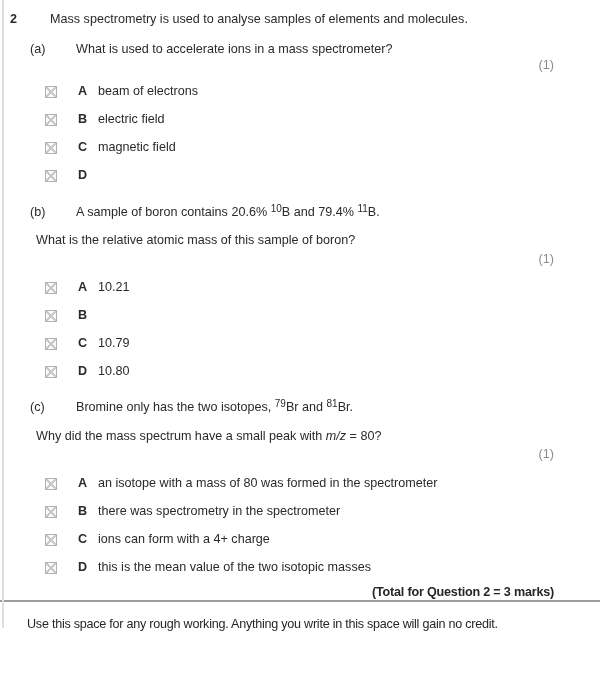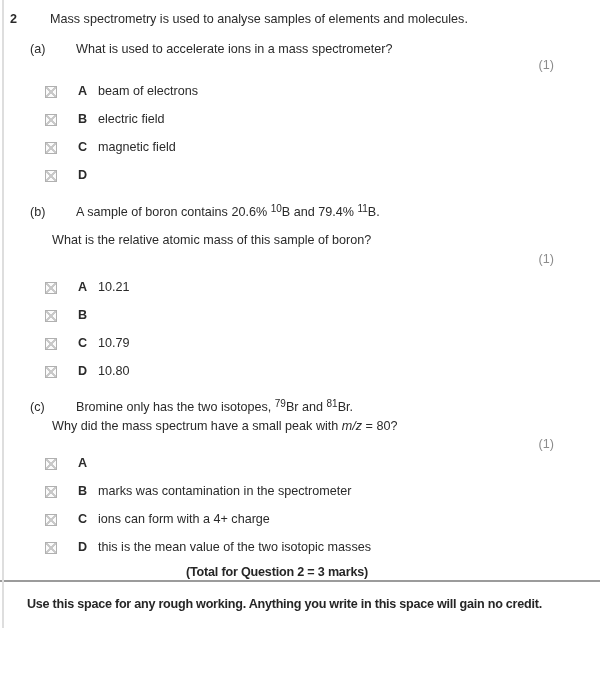--- a/index.html
+++ b/index.html
@@ -22,21 +22,21 @@
     width: 2px; height: 628px;
     background: #dedede;
   }
   .q-head { display: flex; padding-left: 10px; }
   .qnum { width: 20px; flex: none; font-weight: bold; }
   .stem { flex: 1; margin-left: 20px; }
 
   .part-head { display: flex; padding-left: 30px; }
   .plabel { width: 22px; flex: none; }
   .ptext { flex: 1; margin-left: 24px; }
-  .cont-line { padding-left: 52px; }
+  .cont-line { padding-left: 36px; }
 
   .marks-row {
     text-align: right;
     padding-right: 46px;
     color: #8c8c8c;
   }
 
   .option { display: flex; align-items: flex-start; padding-left: 45px; }
   .checkbox {
     flex: none;
@@ -45,51 +45,51 @@
     border: 1px solid #b0b0b0;
     background-color: #fbfbfb;
     background-image:
       linear-gradient(45deg,  transparent 43%, #c9c9c9 43%, #c9c9c9 57%, transparent 57%),
       linear-gradient(135deg, transparent 43%, #c9c9c9 43%, #c9c9c9 57%, transparent 57%);
   }
   .letter { flex: none; width: 20px; margin-left: 21px; font-weight: bold; }
   .otext { flex: 1; }
 
   .total-row {
-    text-align: center;
+    text-align: right;
     padding-right: 46px;
     font-weight: bold;
     letter-spacing: -0.2px;
     color: #262626;
   }
   .rule {
     border: none;
     border-top: 2px solid #9b9b9b;
     margin: 0;
     width: 100%;
   }
   .footer-note {
     padding-left: 27px;
     padding-right: 4px;
-    font-weight: bold;
+    font-weight: normal;
     letter-spacing: -0.25px;
     color: #262626;
   }
 
   sup { font-size: 10px; line-height: 0; vertical-align: baseline; position: relative; top: -4.5px; }
   sub { font-size: 8.5px; line-height: 0; vertical-align: baseline; position: relative; bottom: -2px; }
   .em { font-style: italic; }
 
   .g1  { margin-top: 1px; }
   .g3  { margin-top: 3px; }
   .g4  { margin-top: 4px; }
   .g10 { margin-top: 10px; }
   .g11 { margin-top: 11px; }
   .g13 { margin-top: 13px; }
-  .g14 { margin-top: 4px; }
+  .g14 { margin-top: 14px; }
   .g15 { margin-top: 15px; }
   .g21 { margin-top: 21px; }
   .g22 { margin-top: 22px; }
 </style>
 </head>
 <body>
 
 <div id="page">
   <div class="left-edge"></div>
 
@@ -154,25 +154,26 @@
   <div class="part-head g21">
     <span class="plabel">(c)</span>
     <span class="ptext">Bromine only has the two isotopes, <sup>79</sup>Br and <sup>81</sup>Br.</span>
   </div>
   <div class="cont-line g14">Why did the mass spectrum have a small peak with <span class="em">m/z</span> = 80?</div>
   <div class="marks-row g3">(1)</div>
 
   <div class="option g14">
     <span class="checkbox"></span>
     <span class="letter">A</span>
+    <span class="otext">an isotope with a mass of 80 was formed in the spectrometer</span>
   </div>
   <div class="option g13">
     <span class="checkbox"></span>
     <span class="letter">B</span>
-    <span class="otext">marks was contamination in the spectrometer</span>
+    <span class="otext">there was spectrometry in the spectrometer</span>
   </div>
   <div class="option g13">
     <span class="checkbox"></span>
     <span class="letter">C</span>
     <span class="otext">ions can form with a 4+ charge</span>
   </div>
   <div class="option g13">
     <span class="checkbox"></span>
     <span class="letter">D</span>
     <span class="otext">this is the mean value of the two isotopic masses</span>

